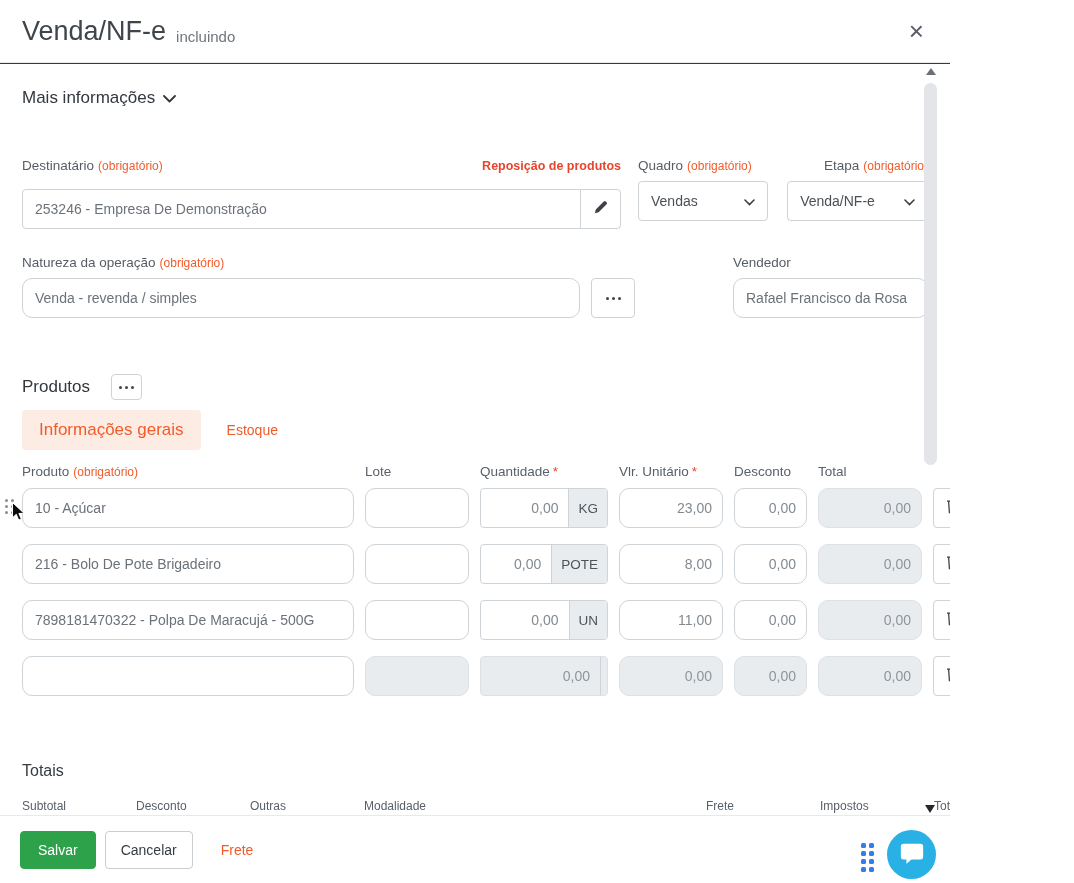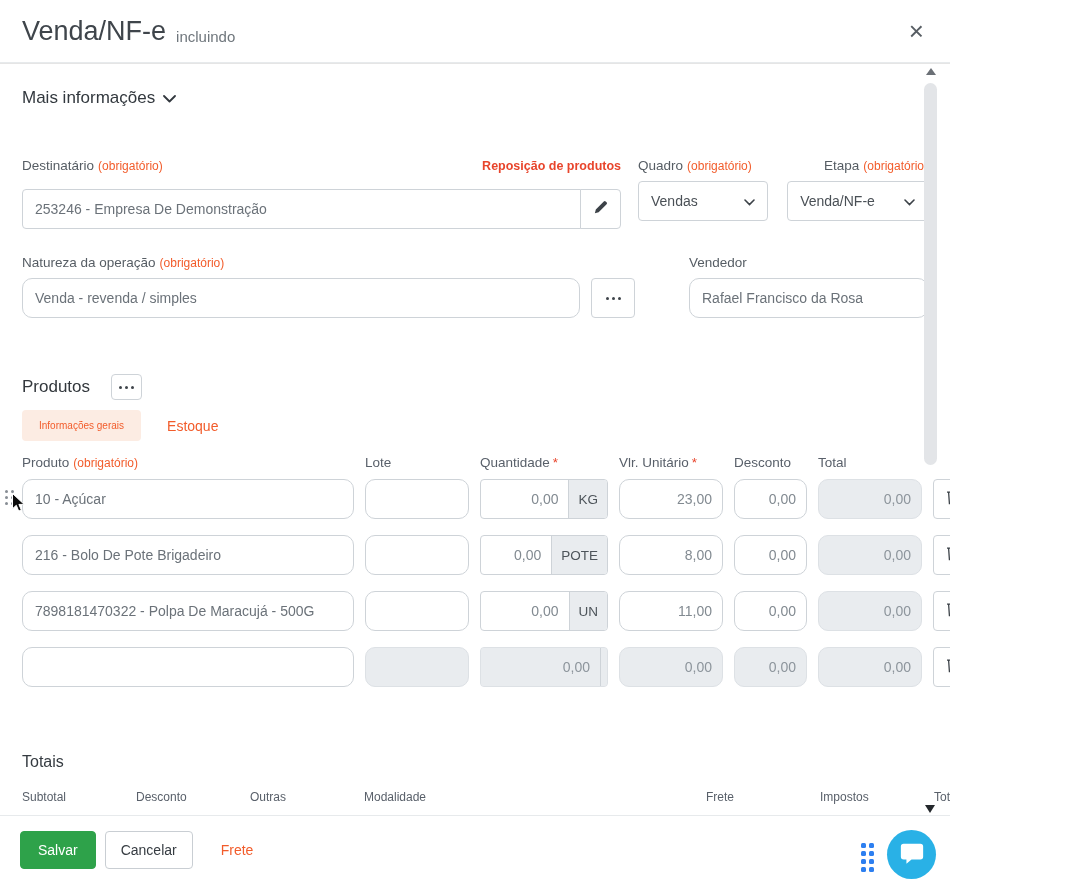--- a/index.html
+++ b/index.html
@@ -1,18 +1,18 @@
 <!DOCTYPE html>
 <html><head>
 <meta charset="utf-8">
 <style>
   * { box-sizing: border-box; margin: 0; padding: 0; }
   html,body { background:#fff; }
   body { font-family:"Liberation Sans", sans-serif; color:#3f454b; }
-  .modal { position:relative; width:950px; height:883px; background:#e5e5e5; overflow:hidden; cursor:default; }
+  .modal { position:relative; width:950px; height:883px; background:#7f1d1d; overflow:hidden; cursor:default; }
 
   
   .hdr { position:absolute; top:0; left:0; right:0; height:63px; display:flex; align-items:center; padding:0 22px; border-bottom:1px solid #e7eaec; background:#fff; z-index:3; }
   .hdr-title { font-size:27px; font-weight:400; color:#3f454b; }
   .hdr-sub { font-size:15px; color:#6f767c; margin-left:10px; margin-top:10px; }
   .hdr-close { margin-left:auto; font-size:26px; line-height:1; color:#575d63; cursor:pointer; padding:0 4px; }
 
   
   .content { position:absolute; top:64px; left:0; right:0; bottom:68px; padding:24px 22px 0 22px; overflow:hidden; background:#fff; }
 
@@ -31,33 +31,33 @@
   .label-row { display:flex; justify-content:space-between; align-items:flex-end; margin-bottom:16px; }
   .repo-link { font-size:12.5px; font-weight:700; color:#e8452c; cursor:pointer; }
   .input-group { display:flex; }
   .input-group .txt { border-radius:4px 0 0 4px; }
   .group-btn { width:44px; height:40px; margin-left:-1px; border:1px solid #ced3d8; border-radius:0 4px 4px 0; background:#fff; display:flex; align-items:center; justify-content:center; cursor:pointer; }
   .quadro-col { width:146px; margin-left:17px; }
   .etapa-col { width:158px; margin-left:19px;text-align:right; }
   .quadro-col .lbl, .etapa-col .lbl, .nat-col .lbl, .vend-col .lbl { display:block; margin-bottom:8px; }
   .select { height:40px; border:1px solid #ced3d8; border-radius:4px; background:#fff; display:flex; align-items:center; justify-content:space-between; padding:0 12px; font-size:14px; color:#4a5056; cursor:pointer; }
 
-  .form-row2 { display:flex; margin-top:26px; }
+  .form-row2 { display:flex; margin-top:26px;gap:44px; }
   .nat-col { width:633px; }
   .nat-line { display:flex; gap:11px; }
   .nat-line .txt { width:558px; }
   .sq-btn { width:44px; height:40px; border:1px solid #ced3d8; border-radius:4px; background:#fff; display:flex; align-items:center; justify-content:center; cursor:pointer; }
   .vend-col { width:316px; margin-left:54px; }
 
   .prod-head { display:flex; align-items:center; gap:21px; margin-top:56px; }
   .prod-title { font-size:17px; font-weight:400; color:#33383d; }
   .mini-btn { width:31px; height:26px; border:1px solid #ced3d8; border-radius:4px; background:#fff; display:flex; align-items:center; justify-content:center; cursor:pointer; }
 
   .tabs { display:flex; align-items:center; margin-top:10px; }
-  .tab-active { background:#fcece3; color:#f25c2b; font-size:10px; padding:10px 17px; border-radius:4px; cursor:pointer; }
+  .tab-active { background:#fcece3; color:#f25c2b; font-size:17px; padding:10px 17px; border-radius:4px; cursor:pointer; }
   .tab-plain { color:#f25c2b; font-size:14px; margin-left:26px; cursor:pointer; }
 
   .prod-grid { display:grid; grid-template-columns:332px 104px 128px 104px 73px 104px 40px 40px; column-gap:11px; align-items:center; }
   .tbl-head { margin-top:14px; font-size:13.5px; color:#59606 6; color:#59606a; }
   .rows { margin-top:9px; }
   .prow { margin-bottom:16px; position:relative; }
   .qty-group { display:flex; height:40px; border:1px solid #ced3d8; border-radius:4px; overflow:hidden; background:#fff; }
   .qty-group input { border:none; min-width:0; flex:1; height:100%; font-size:14px; font-family:"Liberation Sans", sans-serif; outline:none; background:transparent; }
   .addon { background:#e9ecef; border-left:1px solid #ced3d8; display:flex; align-items:center; justify-content:center; padding:0 9px; font-size:13.5px; color:#4d545a; white-space:nowrap; }
   .addon.empty { padding:0 3px; min-width:7px; }

